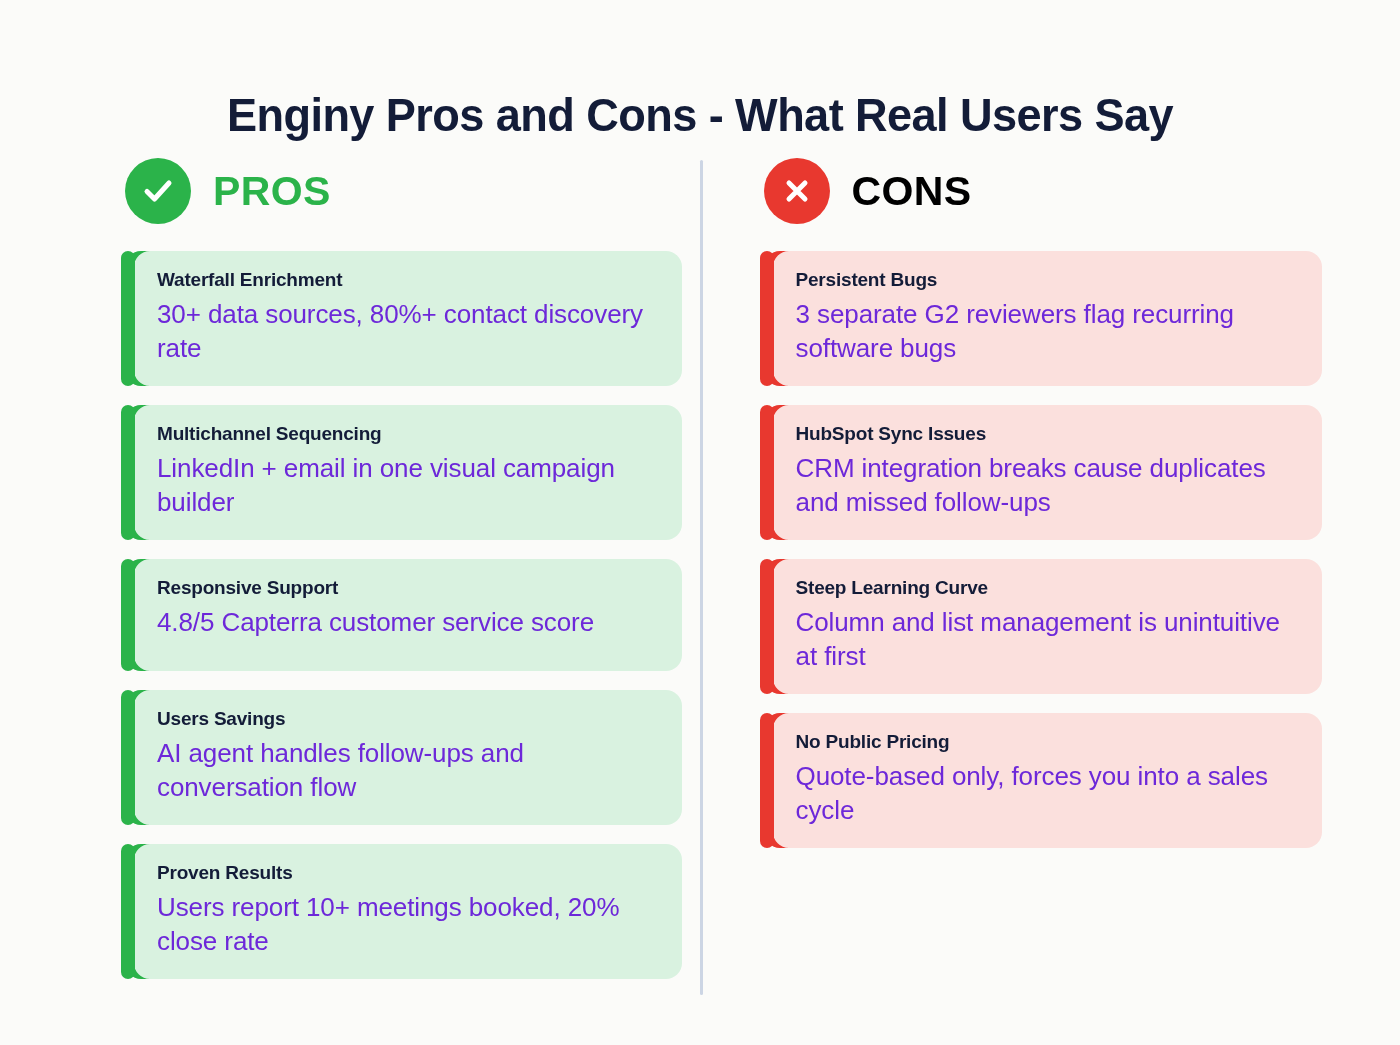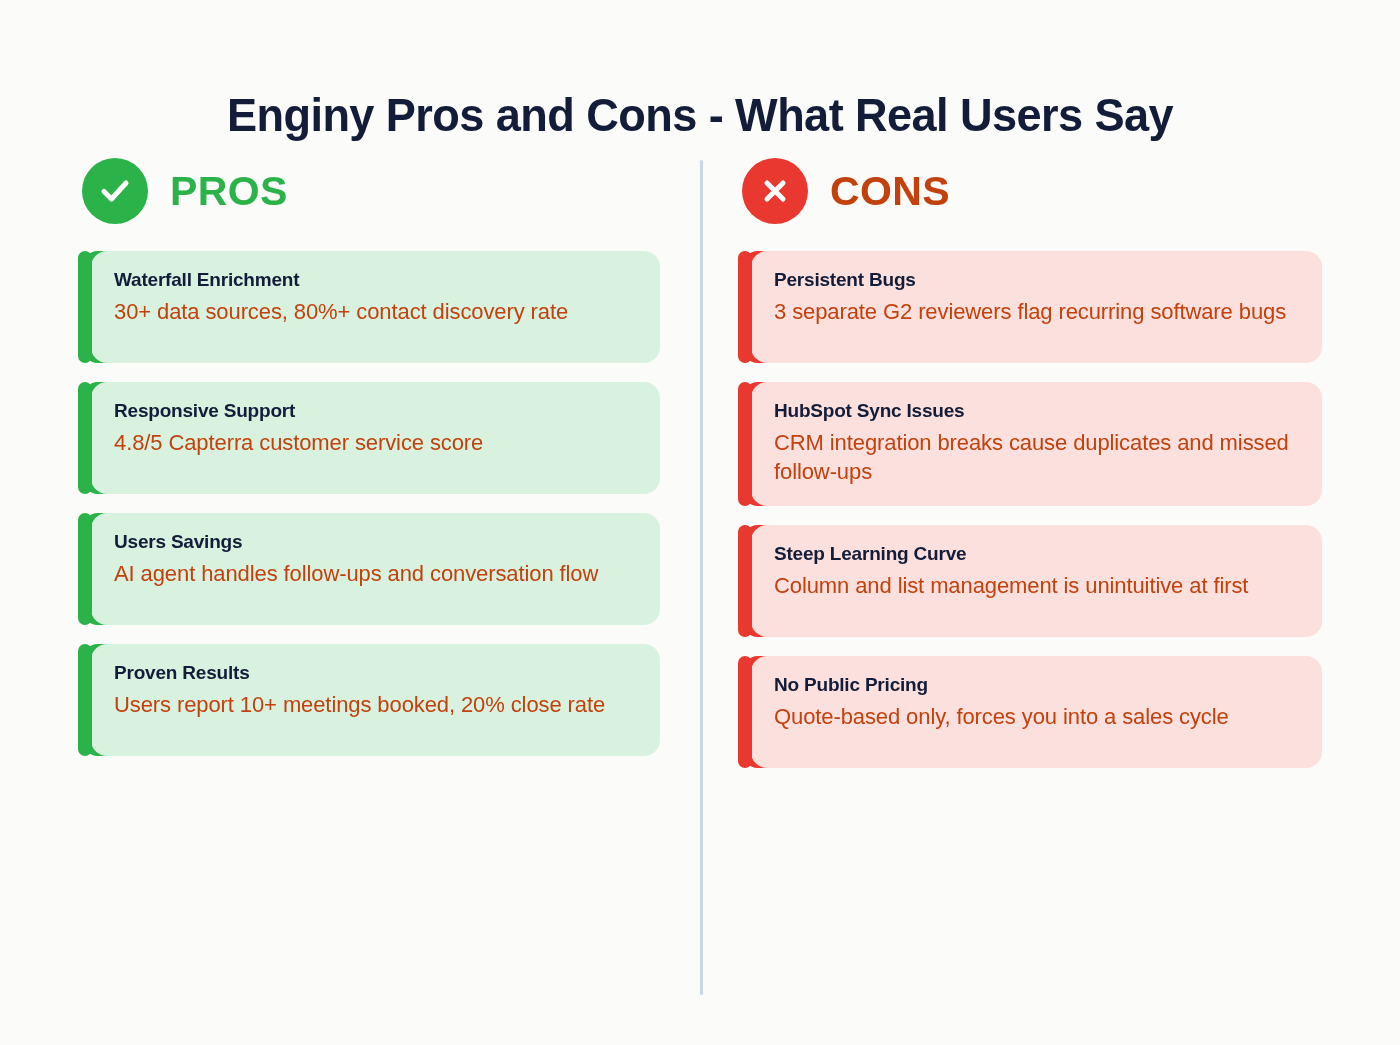--- a/index.html
+++ b/index.html
@@ -46,20 +46,21 @@
     display: flex;
     align-items: flex-start;
   }
   .column {
     box-sizing: border-box;
   }
   .column-pros {
     width: 700px;
     padding-left: 82px;
     padding-right: 40px;
+    margin-left: 43px;
   }
   .column-cons {
     width: 700px;
     padding-left: 42px;
     padding-right: 78px;
   }
 
   
   .divider {
     position: absolute;
@@ -92,21 +93,21 @@
   .badge-cons { background: #e8382f; }
   .badge svg { display: block; }
 
   .col-title {
     font-size: 41px;
     font-weight: 700;
     letter-spacing: 0.4px;
     font-family: "Liberation Sans", sans-serif;
   }
   .col-title-pros { color: #2bb34a; }
-  .col-title-cons { color: #c2410c; }
+  .col-title-cons { color: #000000; }
 
   
   .card {
     position: relative;
     box-sizing: border-box;
     border-radius: 16px;
     padding: 18px 22px 20px 32px;
     margin-bottom: 19px;
     min-height: 112px;
   }
@@ -139,23 +140,23 @@
 
   .card-title {
     font-size: 19px;
     font-weight: 700;
     color: #131c38;
     letter-spacing: -0.2px;
     line-height: 1.15;
     margin-bottom: 6px;
   }
   .card-desc {
-    font-size: 22px;
+    font-size: 26px;
     font-weight: 400;
-    color: #c2410c;
+    color: #6d28d9;
     line-height: 1.33;
     letter-spacing: -0.1px;
   }
 
   
   .card.tall { min-height: 112px; }
 </style>
 </head>
 <body>
 
@@ -178,20 +179,26 @@
         <div class="col-title col-title-pros">PROS</div>
       </div>
 
       <div class="card card-pros">
         <div class="card-inner">
           <div class="card-title">Waterfall Enrichment</div>
           <div class="card-desc">30+ data sources, 80%+ contact discovery rate</div>
         </div>
       </div>
 
+      <div class="card card-pros">
+        <div class="card-inner">
+          <div class="card-title">Multichannel Sequencing</div>
+          <div class="card-desc">LinkedIn + email in one visual campaign builder</div>
+        </div>
+      </div>
 
       <div class="card card-pros tall">
         <div class="card-inner">
           <div class="card-title">Responsive Support</div>
           <div class="card-desc">4.8/5 Capterra customer service score</div>
         </div>
       </div>
 
       <div class="card card-pros">
         <div class="card-inner">

